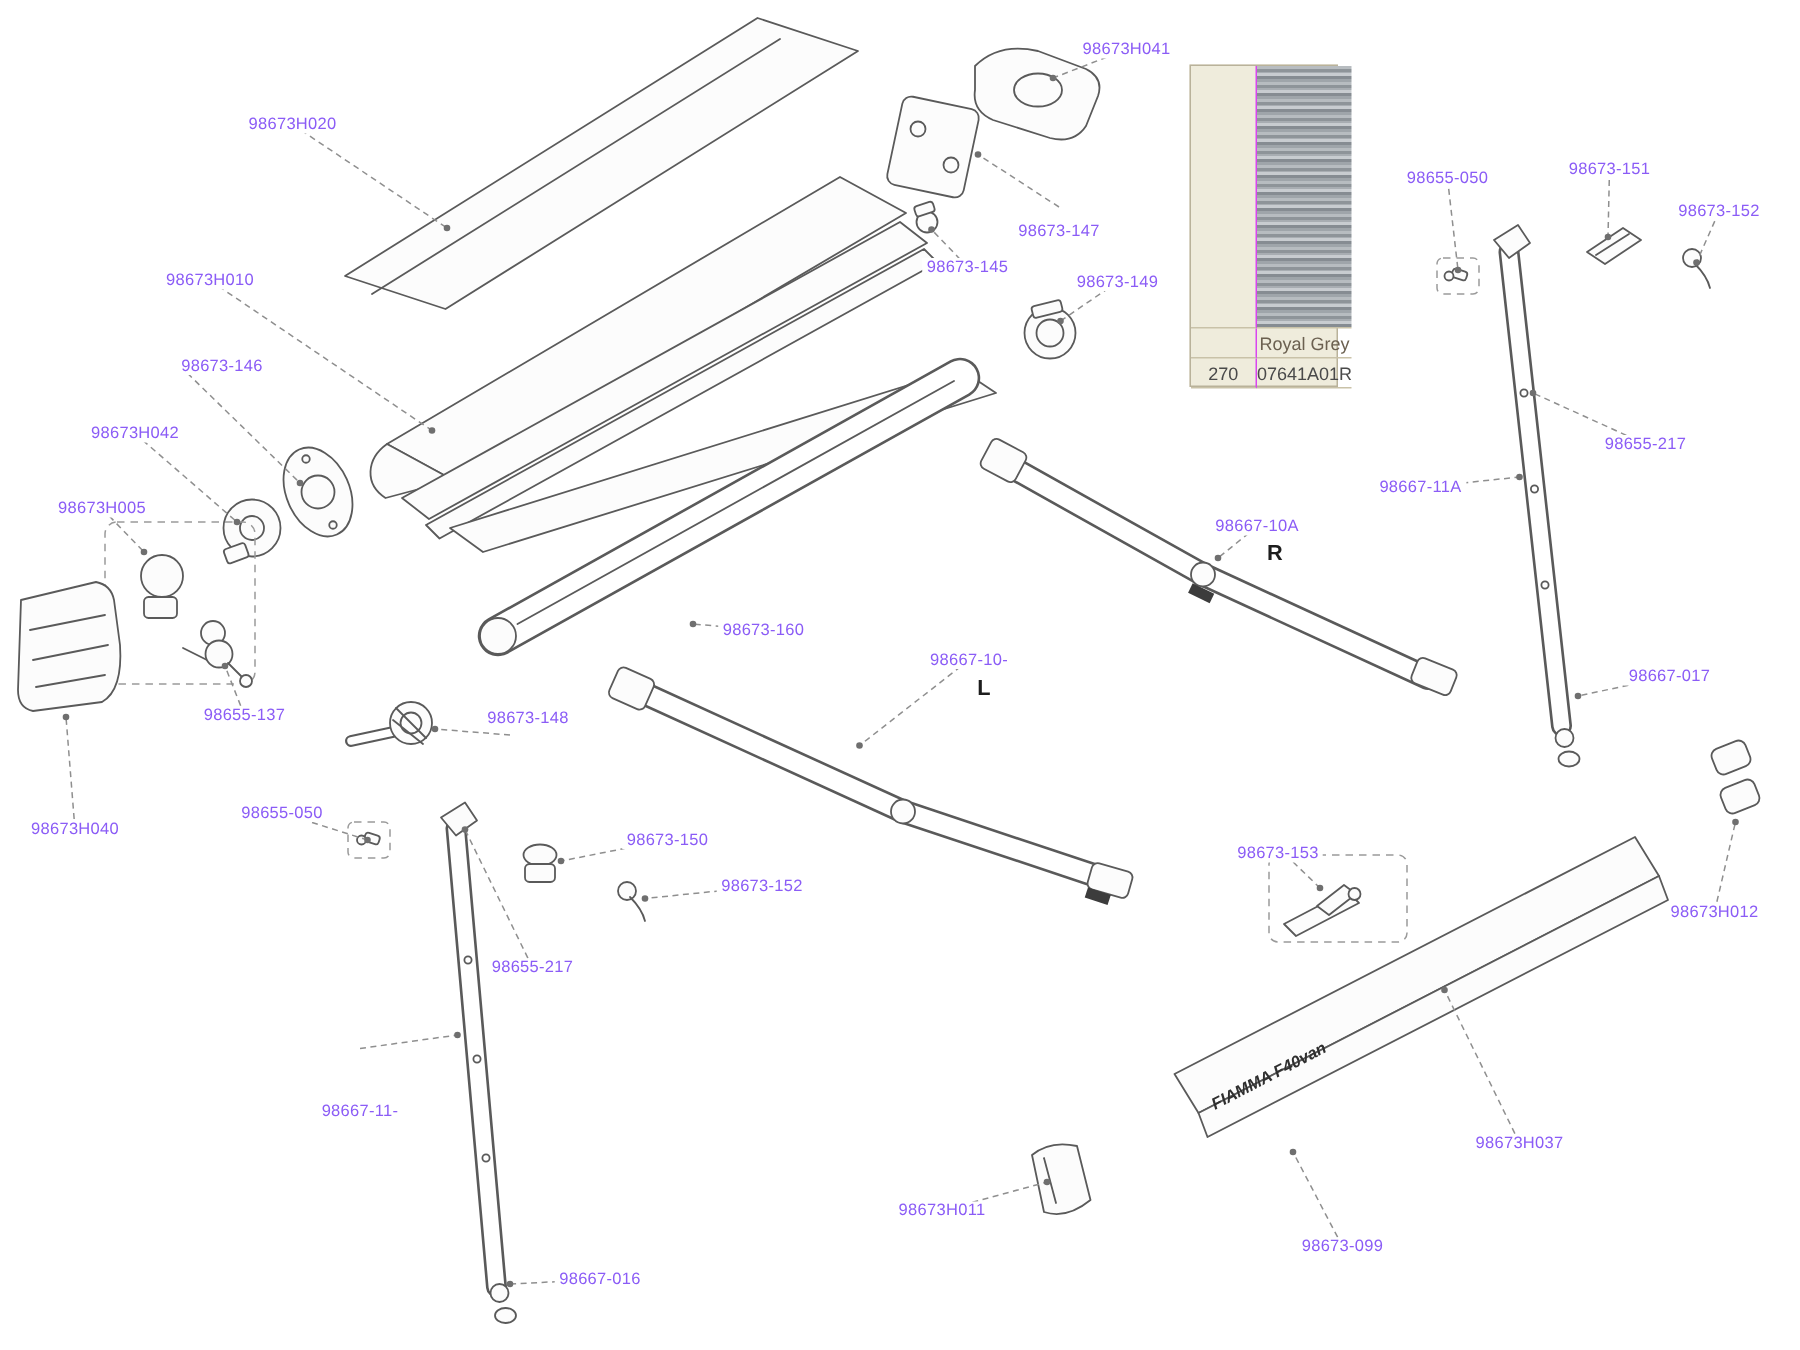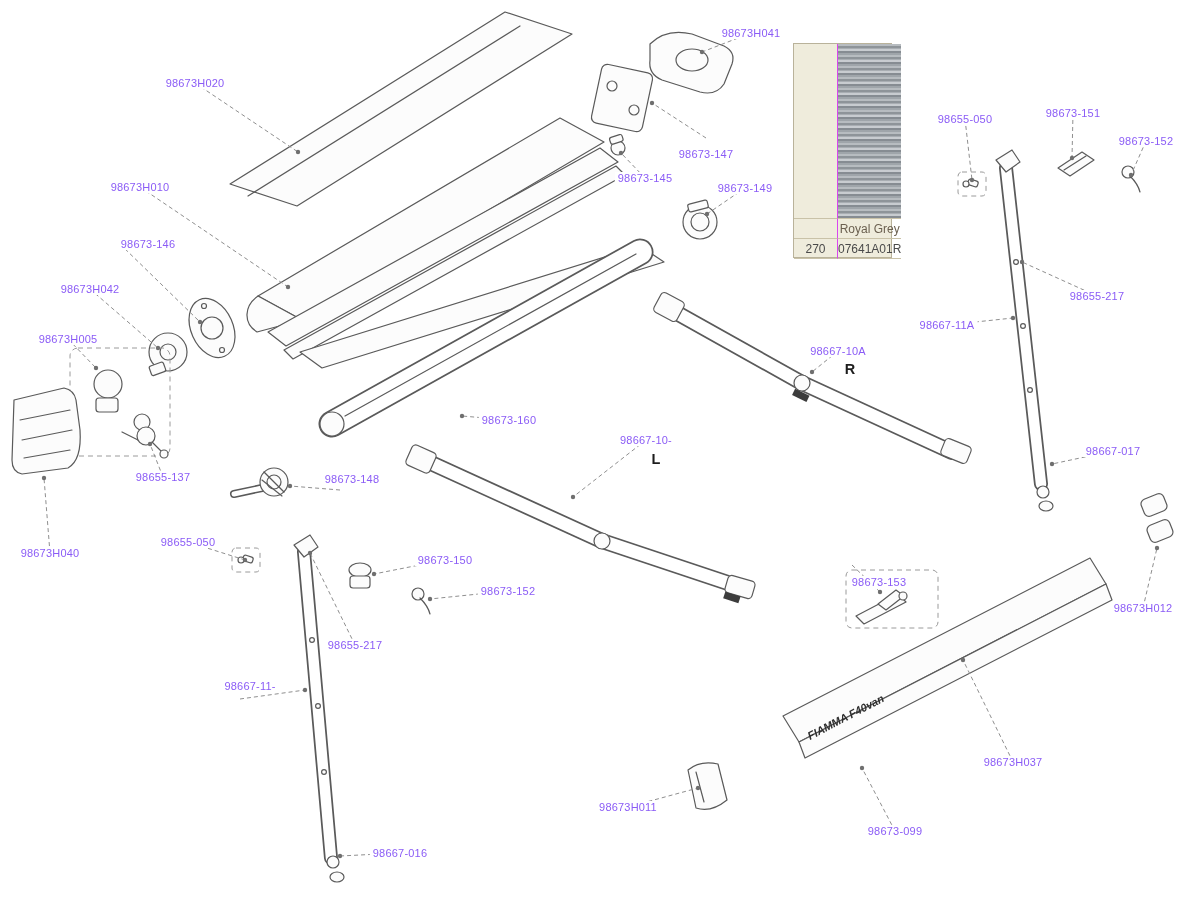--- a/index.html
+++ b/index.html
@@ -314,21 +314,21 @@
       <div class="part-label" style="left: 947px; top: 325px;">98667-11A</div>
       <div class="part-label" style="left: 965px; top: 119px;">98655-050</div>
       <div class="part-label" style="left: 1073px; top: 113px;">98673-151</div>
       <div class="part-label" style="left: 1146px; top: 141px;">98673-152</div>
       <div class="part-label" style="left: 1097px; top: 296px;">98655-217</div>
       <div class="part-label" style="left: 1113px; top: 451px;">98667-017</div>
       <div class="part-label" style="left: 188px; top: 542px;">98655-050</div>
       <div class="part-label" style="left: 445px; top: 560px;">98673-150</div>
       <div class="part-label" style="left: 508px; top: 591px;">98673-152</div>
       <div class="part-label" style="left: 355px; top: 645px;">98655-217</div>
-      <div class="part-label" style="left: 240px; top: 686px; margin-left: 10px;">98667-11-</div>
+      <div class="part-label" style="left: 240px; top: 741px;">98667-11-</div>
       <div class="part-label" style="left: 400px; top: 853px;">98667-016</div>
       <div class="part-label" style="left: 628px; top: 807px;">98673H011</div>
       <div class="part-label" style="left: 895px; top: 831px;">98673-099</div>
       <div class="part-label" style="left: 1013px; top: 762px;">98673H037</div>
       <div class="part-label" style="left: 1143px; top: 608px;">98673H012</div>
-      <div class="part-label" style="left: 852px; top: 582px; margin-left: 27px;">98673-153</div>
+      <div class="part-label" style="left: 852px; top: 569px;">98673-153</div>
     </div>
 </div>
 
 </body></html>

